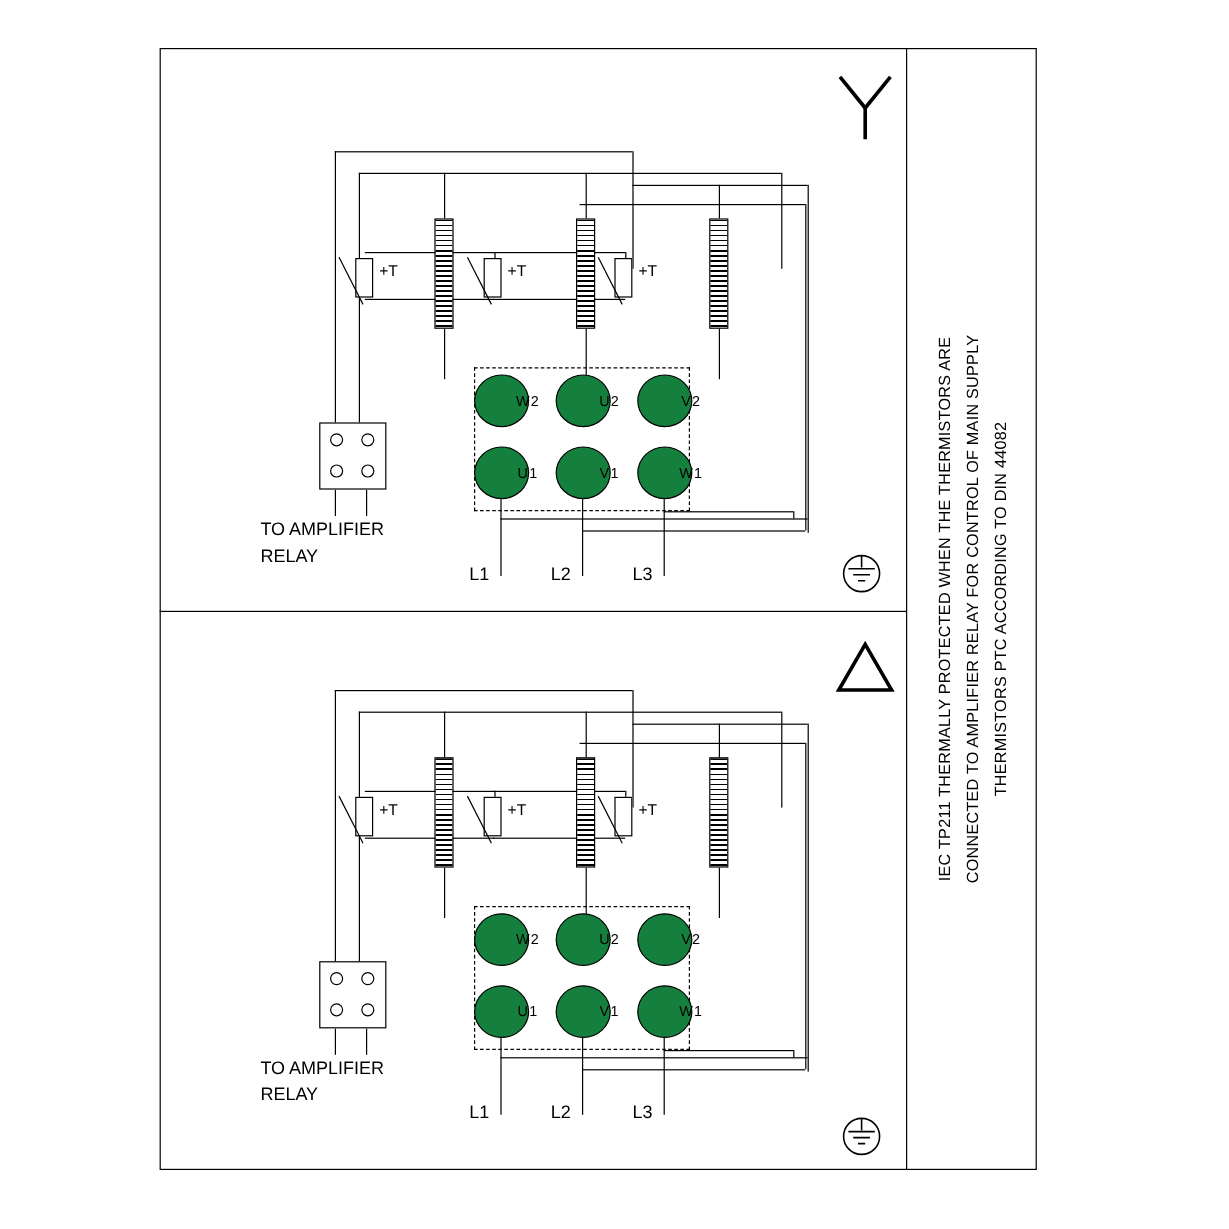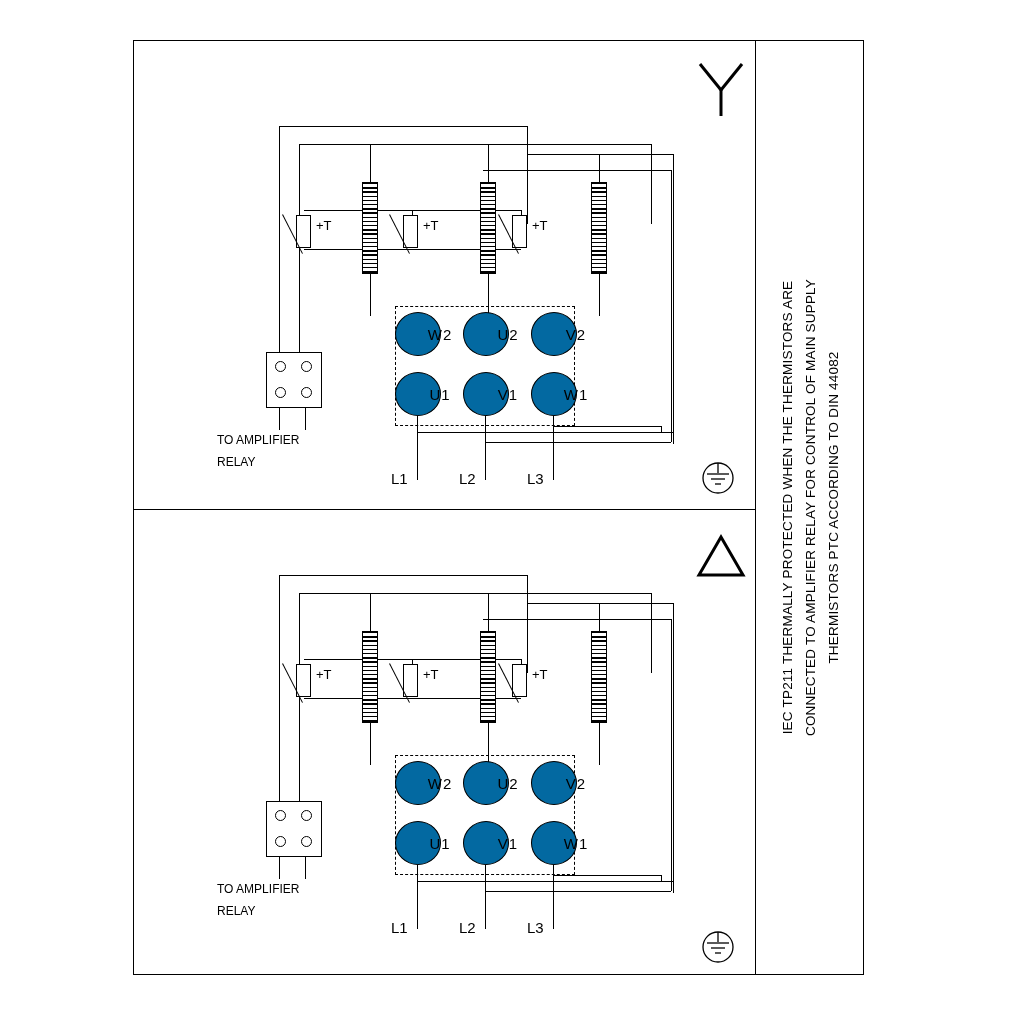--- a/index.html
+++ b/index.html
@@ -60,22 +60,22 @@
   .wire.h { height: 1px; }
   .wire.v { width: 1px; }
 
   .terminal {
     position: absolute;
     width: 44px;
     height: 44px;
     border: 1.3px solid #000;
     border-radius: 50%;
     box-sizing: border-box;
-    background: #0369a1;
-    font-size: 15px;
+    background: #15803d;
+    font-size: 12px;
     letter-spacing: 1px;
     display: flex;
     align-items: center;
     justify-content: center;
     z-index: 3;
     padding-left: 44px;
   }
 
   .dashbox {
     position: absolute;
@@ -146,21 +146,21 @@
     width: 11px;
     height: 11px;
     border: 1.2px solid #000;
     border-radius: 50%;
     box-sizing: border-box;
     background: #fff;
   }
 
   .lab {
     position: absolute;
-    font-size: 12px;
+    font-size: 15px;
     white-space: nowrap;
   }
   .lab.ph { font-size: 15px; }
 
   .note-col {
     position: absolute;
     left: 757px;
     top: 40px;
     width: 106px;
     height: 935px;

